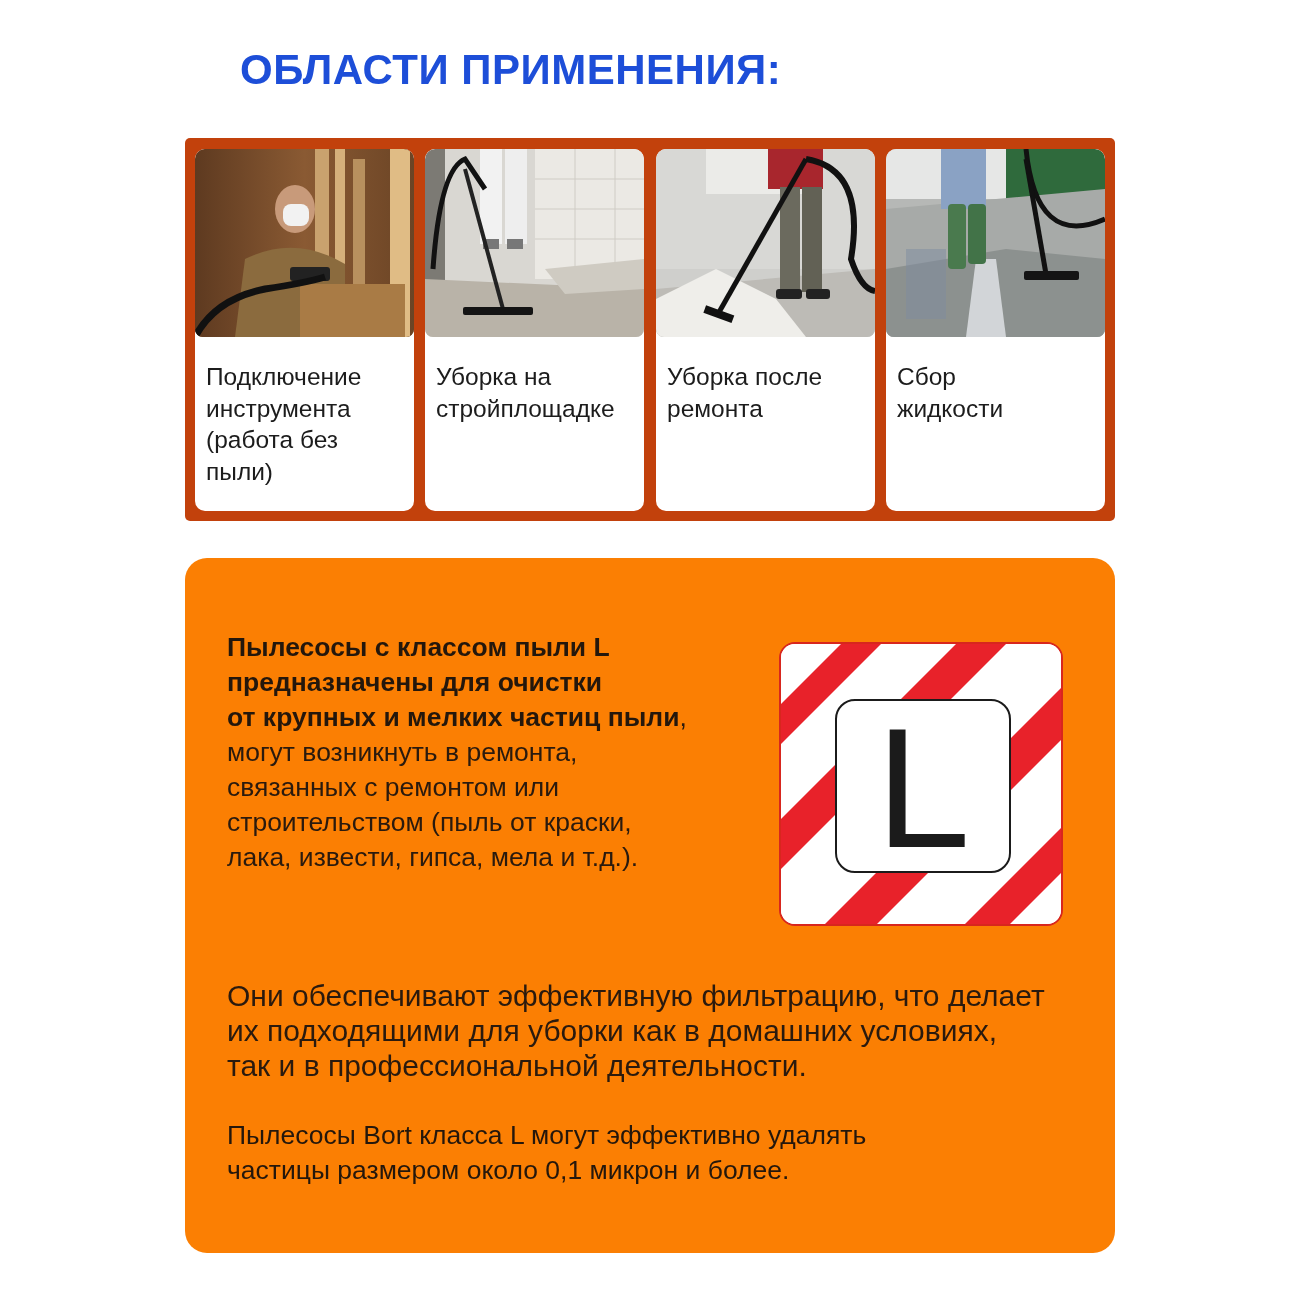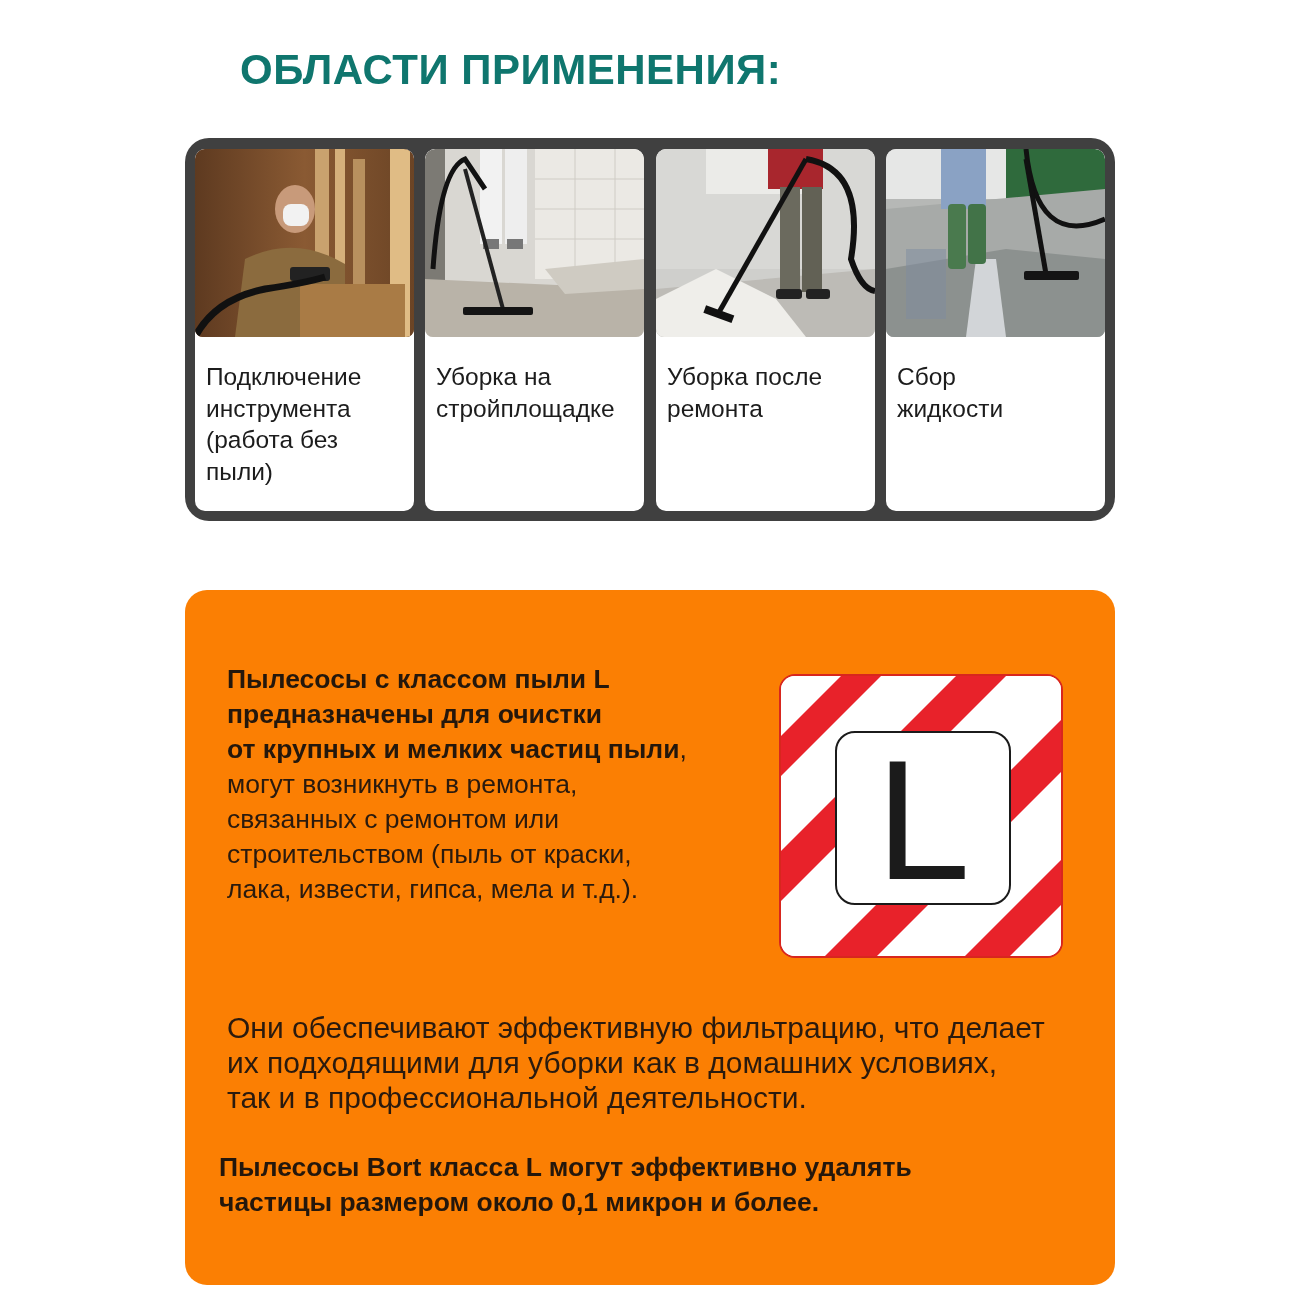--- a/index.html
+++ b/index.html
@@ -1,55 +1,55 @@
 <!DOCTYPE html>
 <html><head>
 <meta charset="utf-8">
 <style>
   * { box-sizing: border-box; margin: 0; padding: 0; }
   html, body { width: 1300px; height: 1300px; background: #ffffff; overflow: hidden; }
   body { position: relative; font-family: "Liberation Sans", "DejaVu Sans", sans-serif; color: #1a1a1a; }
 
   .title {
     position: absolute; left: 240px; top: 46px;
-    font-size: 42px; font-weight: bold; color: #0f766e; letter-spacing: 0.5px;
+    font-size: 42px; font-weight: bold; color: #1d4ed8; letter-spacing: 0.5px;
     font-family: "Liberation Sans", sans-serif;
   }
 
   .cards-frame {
     position: absolute; left: 185px; top: 138px; width: 930px; height: 383px;
-    background: #404040; border-radius: 24px;
+    background: #c2410c; border-radius: 5px;
   }
   .card {
     position: absolute; top: 11px; width: 219px; height: 362px;
     background: #ffffff; border-radius: 10px; overflow: hidden;
   }
   .card .photo {
     position: absolute; left: 0; top: 0; width: 100%; height: 188px;
     border-radius: 10px 10px 8px 8px; overflow: hidden;
   }
   .card .photo svg { width: 100%; height: 100%; display: block; }
   .card .label {
     position: absolute; left: 11px; top: 212px; right: 6px;
     font-size: 24.5px; line-height: 31.5px; color: #1c1c1c;
     font-family: "Liberation Sans", sans-serif;
   }
 
   .info-panel {
     position: absolute; left: 185px; top: 558px; width: 930px; height: 695px;
-    background: #fb7f03; border-radius: 22px; margin-top: 32px;
+    background: #fb7f03; border-radius: 22px;
   }
   .info-text {
     position: absolute; left: 42px; top: 72px;
     font-size: 26.5px; line-height: 35px; color: #2a1a0e;
     font-family: "Liberation Sans", sans-serif;
   }
   .info-text b { font-weight: bold; color: #24170c; }
   .p2 { position: absolute; left: 42px; top: 420px; font-size: 30px; line-height: 35px; color: #2a1a0e; }
-  .p3 { position: absolute; left: 34px; top: 560px; font-size: 26.5px; line-height: 35px; color: #24170c; font-weight: bold; }
+  .p3 { position: absolute; left: 42px; top: 560px; font-size: 26.5px; line-height: 35px; color: #24170c; font-weight: normal; }
 
   .badge {
     position: absolute; left: 594px; top: 84px; width: 284px; height: 284px;
     border-radius: 16px; overflow: hidden; border: 2px solid #d8261e; background: #fff;
   }
   .badge svg { display: block; }
   .badge-inner {
     position: absolute; left: 54px; top: 55px; width: 176px; height: 174px;
     background: #ffffff; border: 2px solid #1b1b1b; border-radius: 20px;
     display: flex; align-items: center; justify-content: center;

